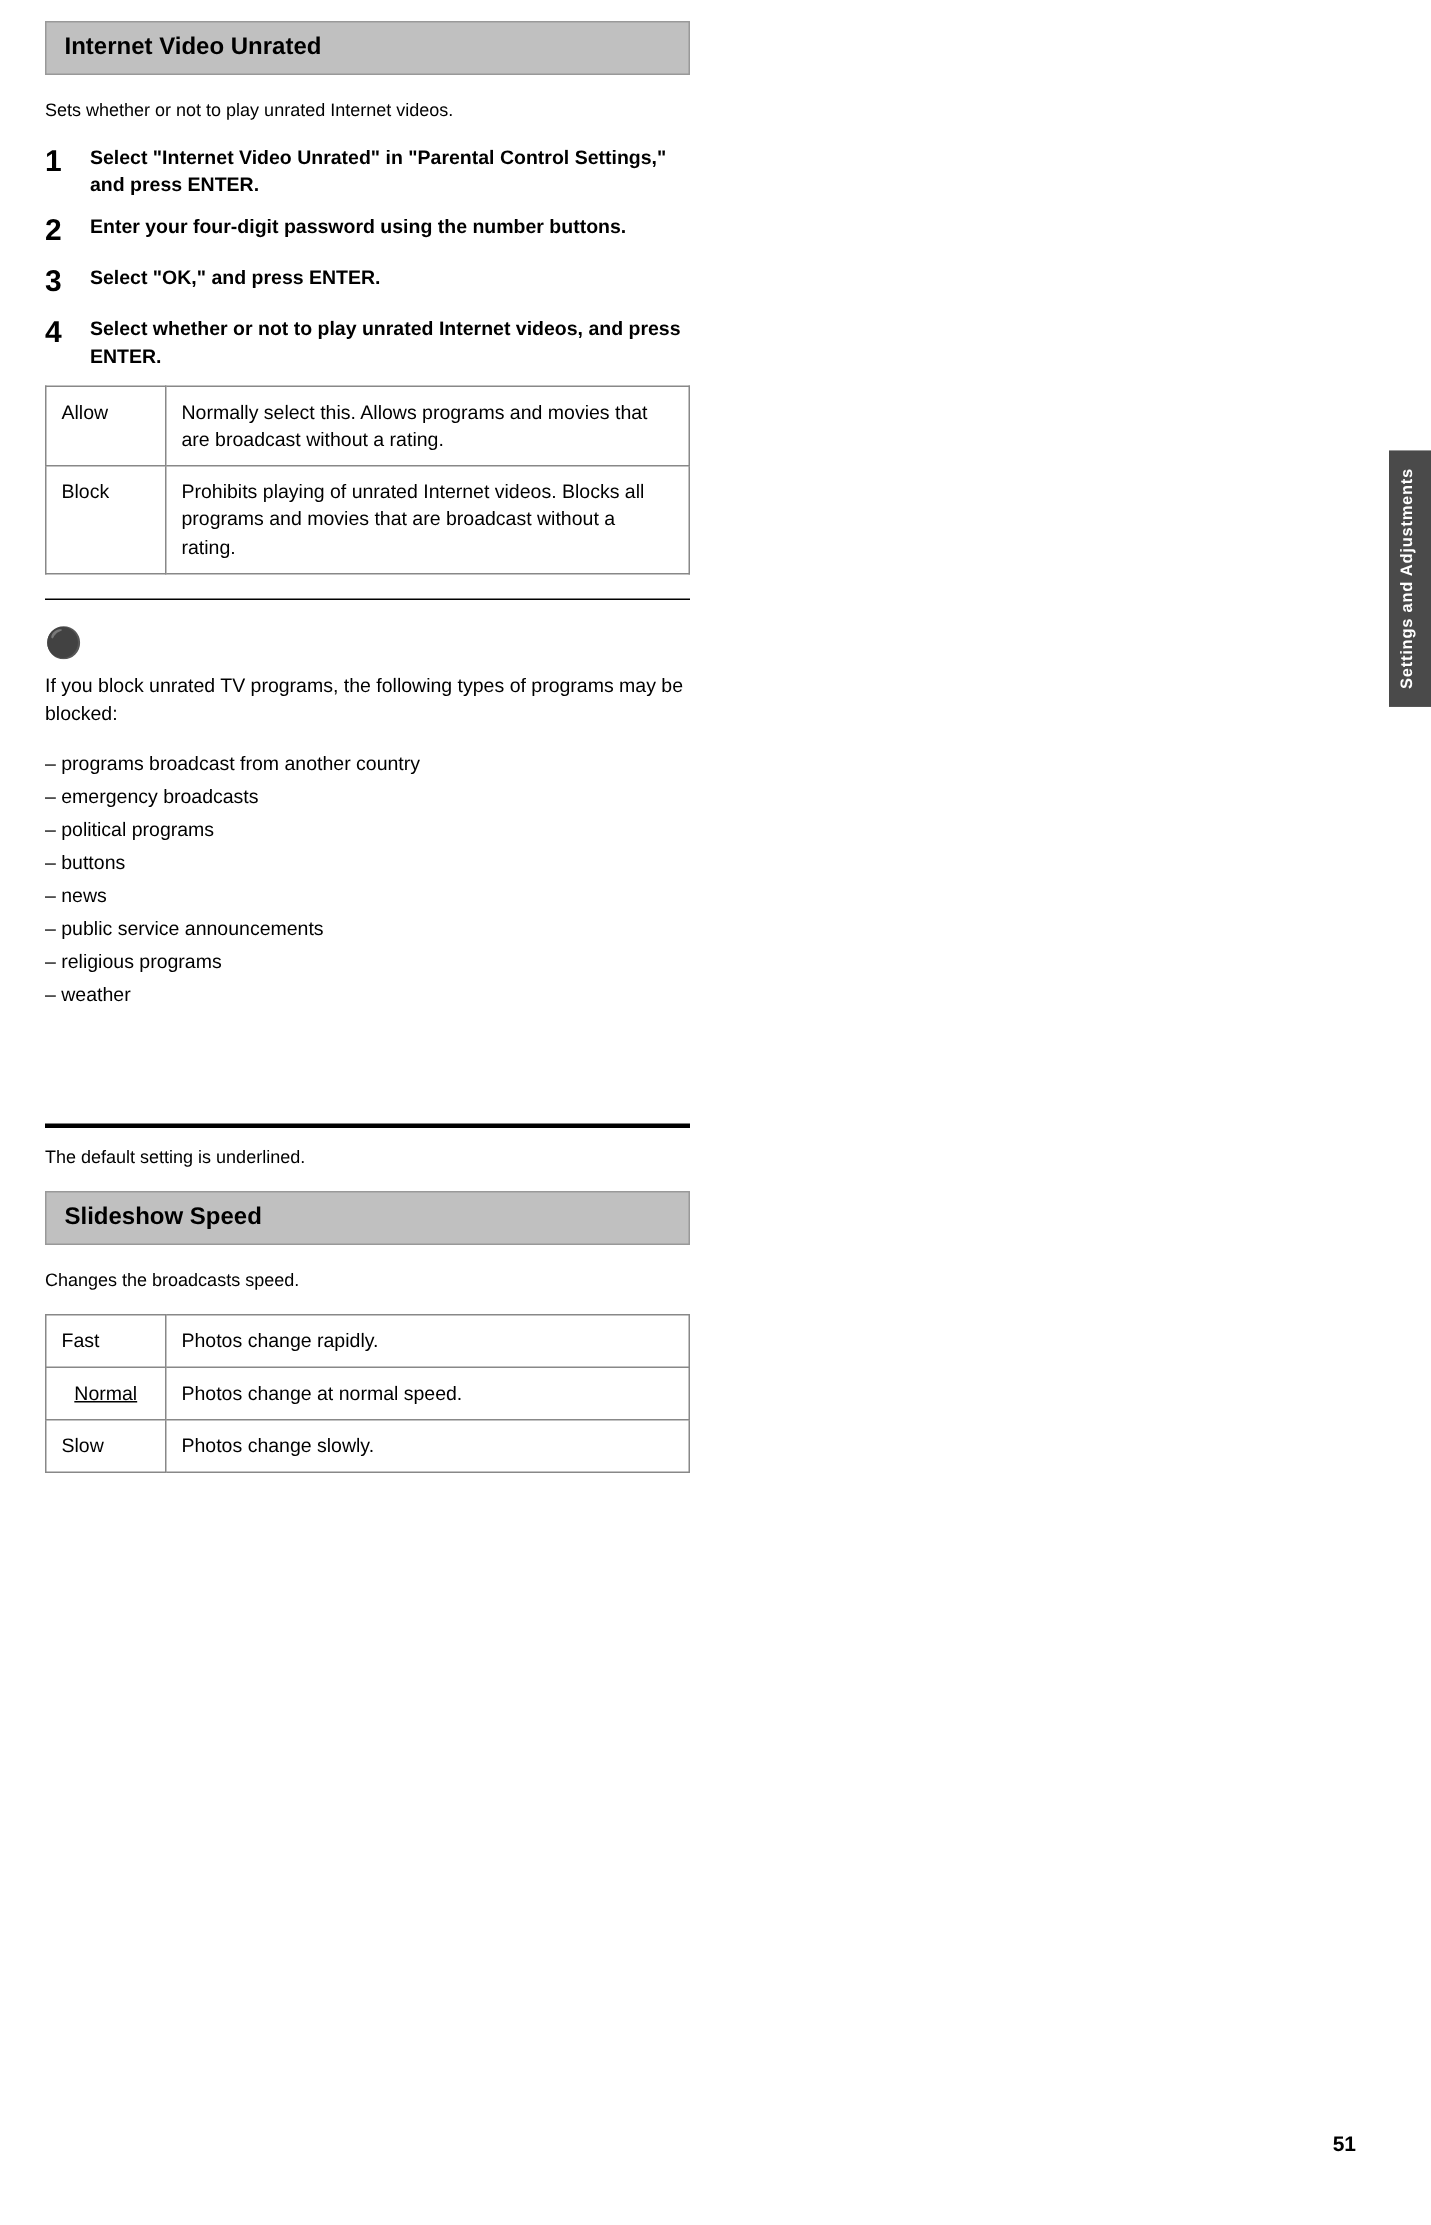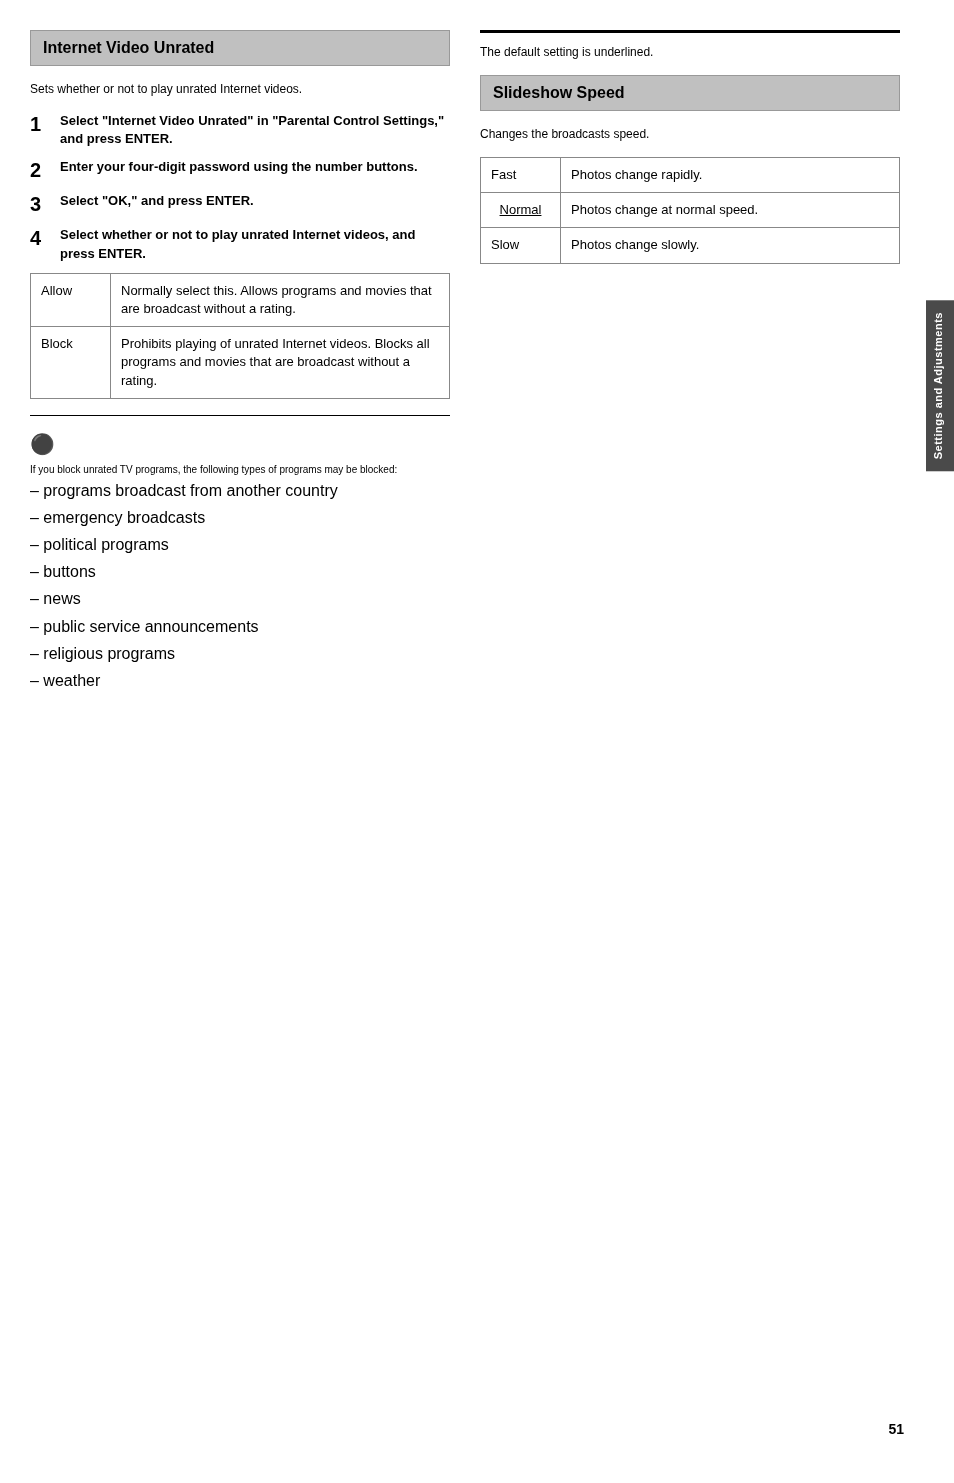--- a/index.html
+++ b/index.html
@@ -44,22 +44,23 @@
       bottom: 46px;
       right: 50px;
       font-size: 14px;
       font-weight: bold;
     }
 
     
     .columns {
       display: flex;
       width: 920px;
-      padding: 30px 20px 30px 30px;
+      padding: 14px 20px 30px 30px;
       gap: 30px;
+      flex-direction: column;
     }
 
     .left-column {
       flex: 1;
       max-width: 430px;
     }
 
     .right-column {
       flex: 1;
       max-width: 430px;
@@ -147,29 +148,29 @@
 
     
     .note-icon {
       font-size: 20px;
       font-weight: bold;
       color: #333;
       margin-bottom: 6px;
     }
 
     .note-text {
-      font-size: 10px;
+      font-size: 13px;
       line-height: 1.5;
-      margin-bottom: 0;
+      margin-bottom: 12px;
     }
 
     .note-list {
       list-style: none;
       padding: 0;
-      font-size: 16px;
+      font-size: 13px;
       line-height: 1.7;
     }
 
     .note-list li::before {
       content: "– ";
     }
 
     
     .right-top-border {
       border-top: 3px solid #000;

